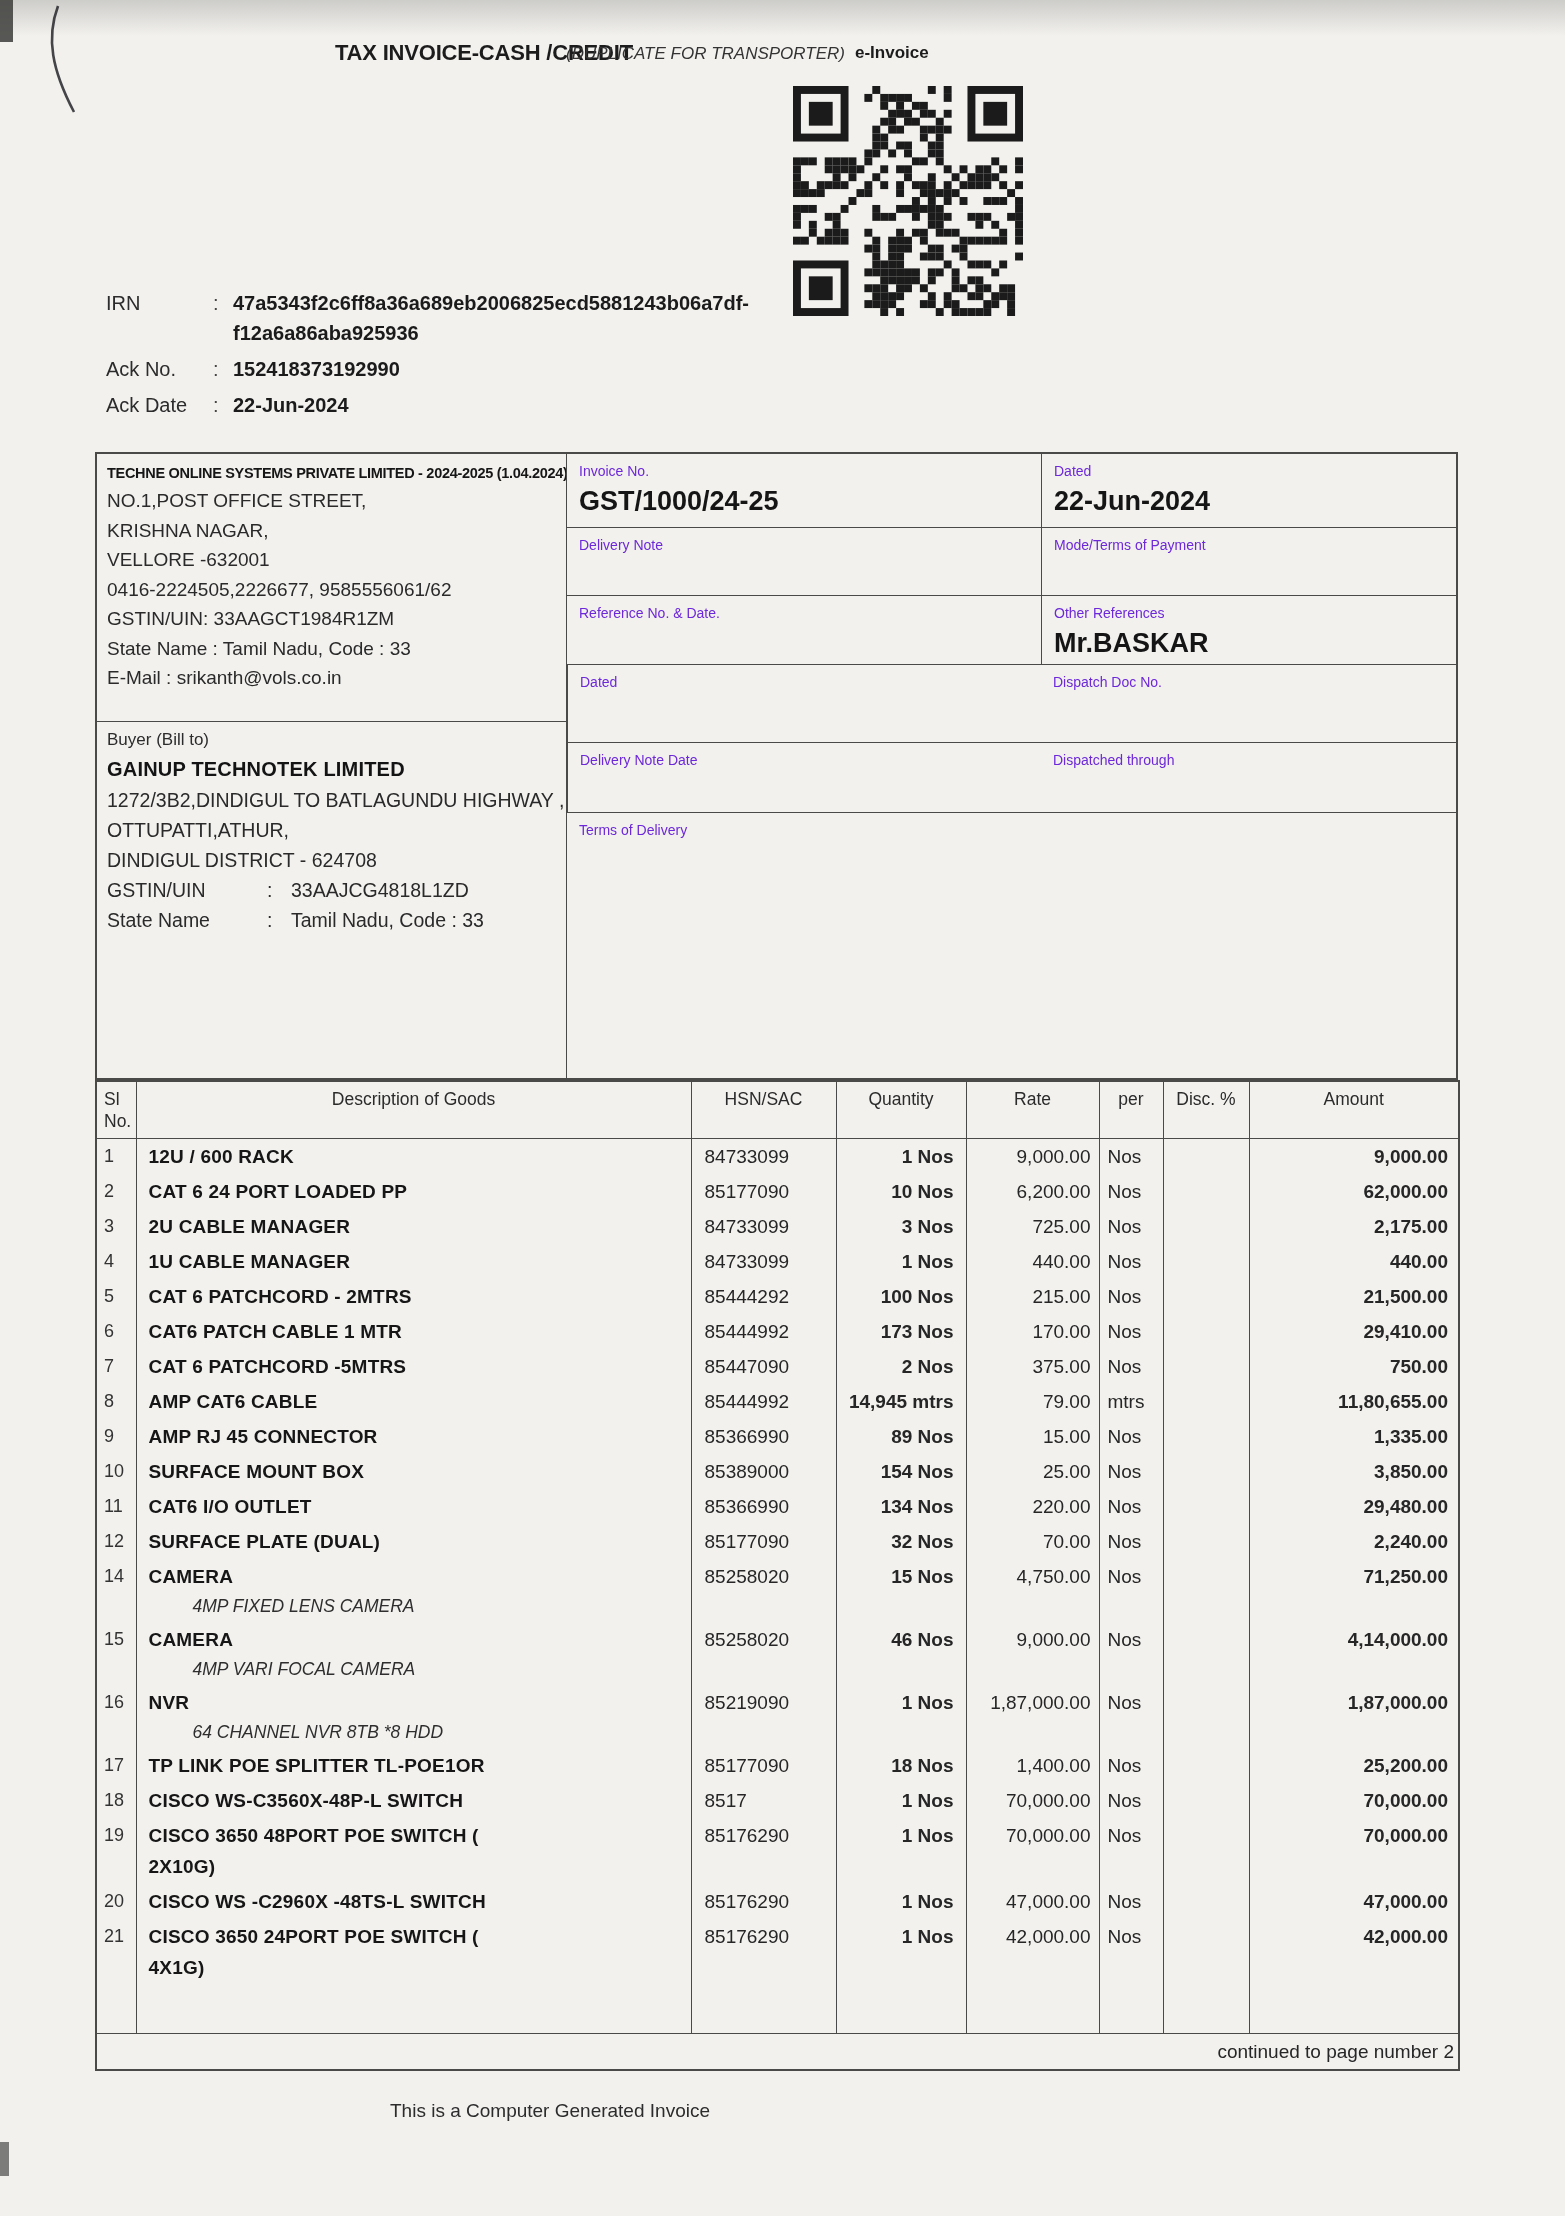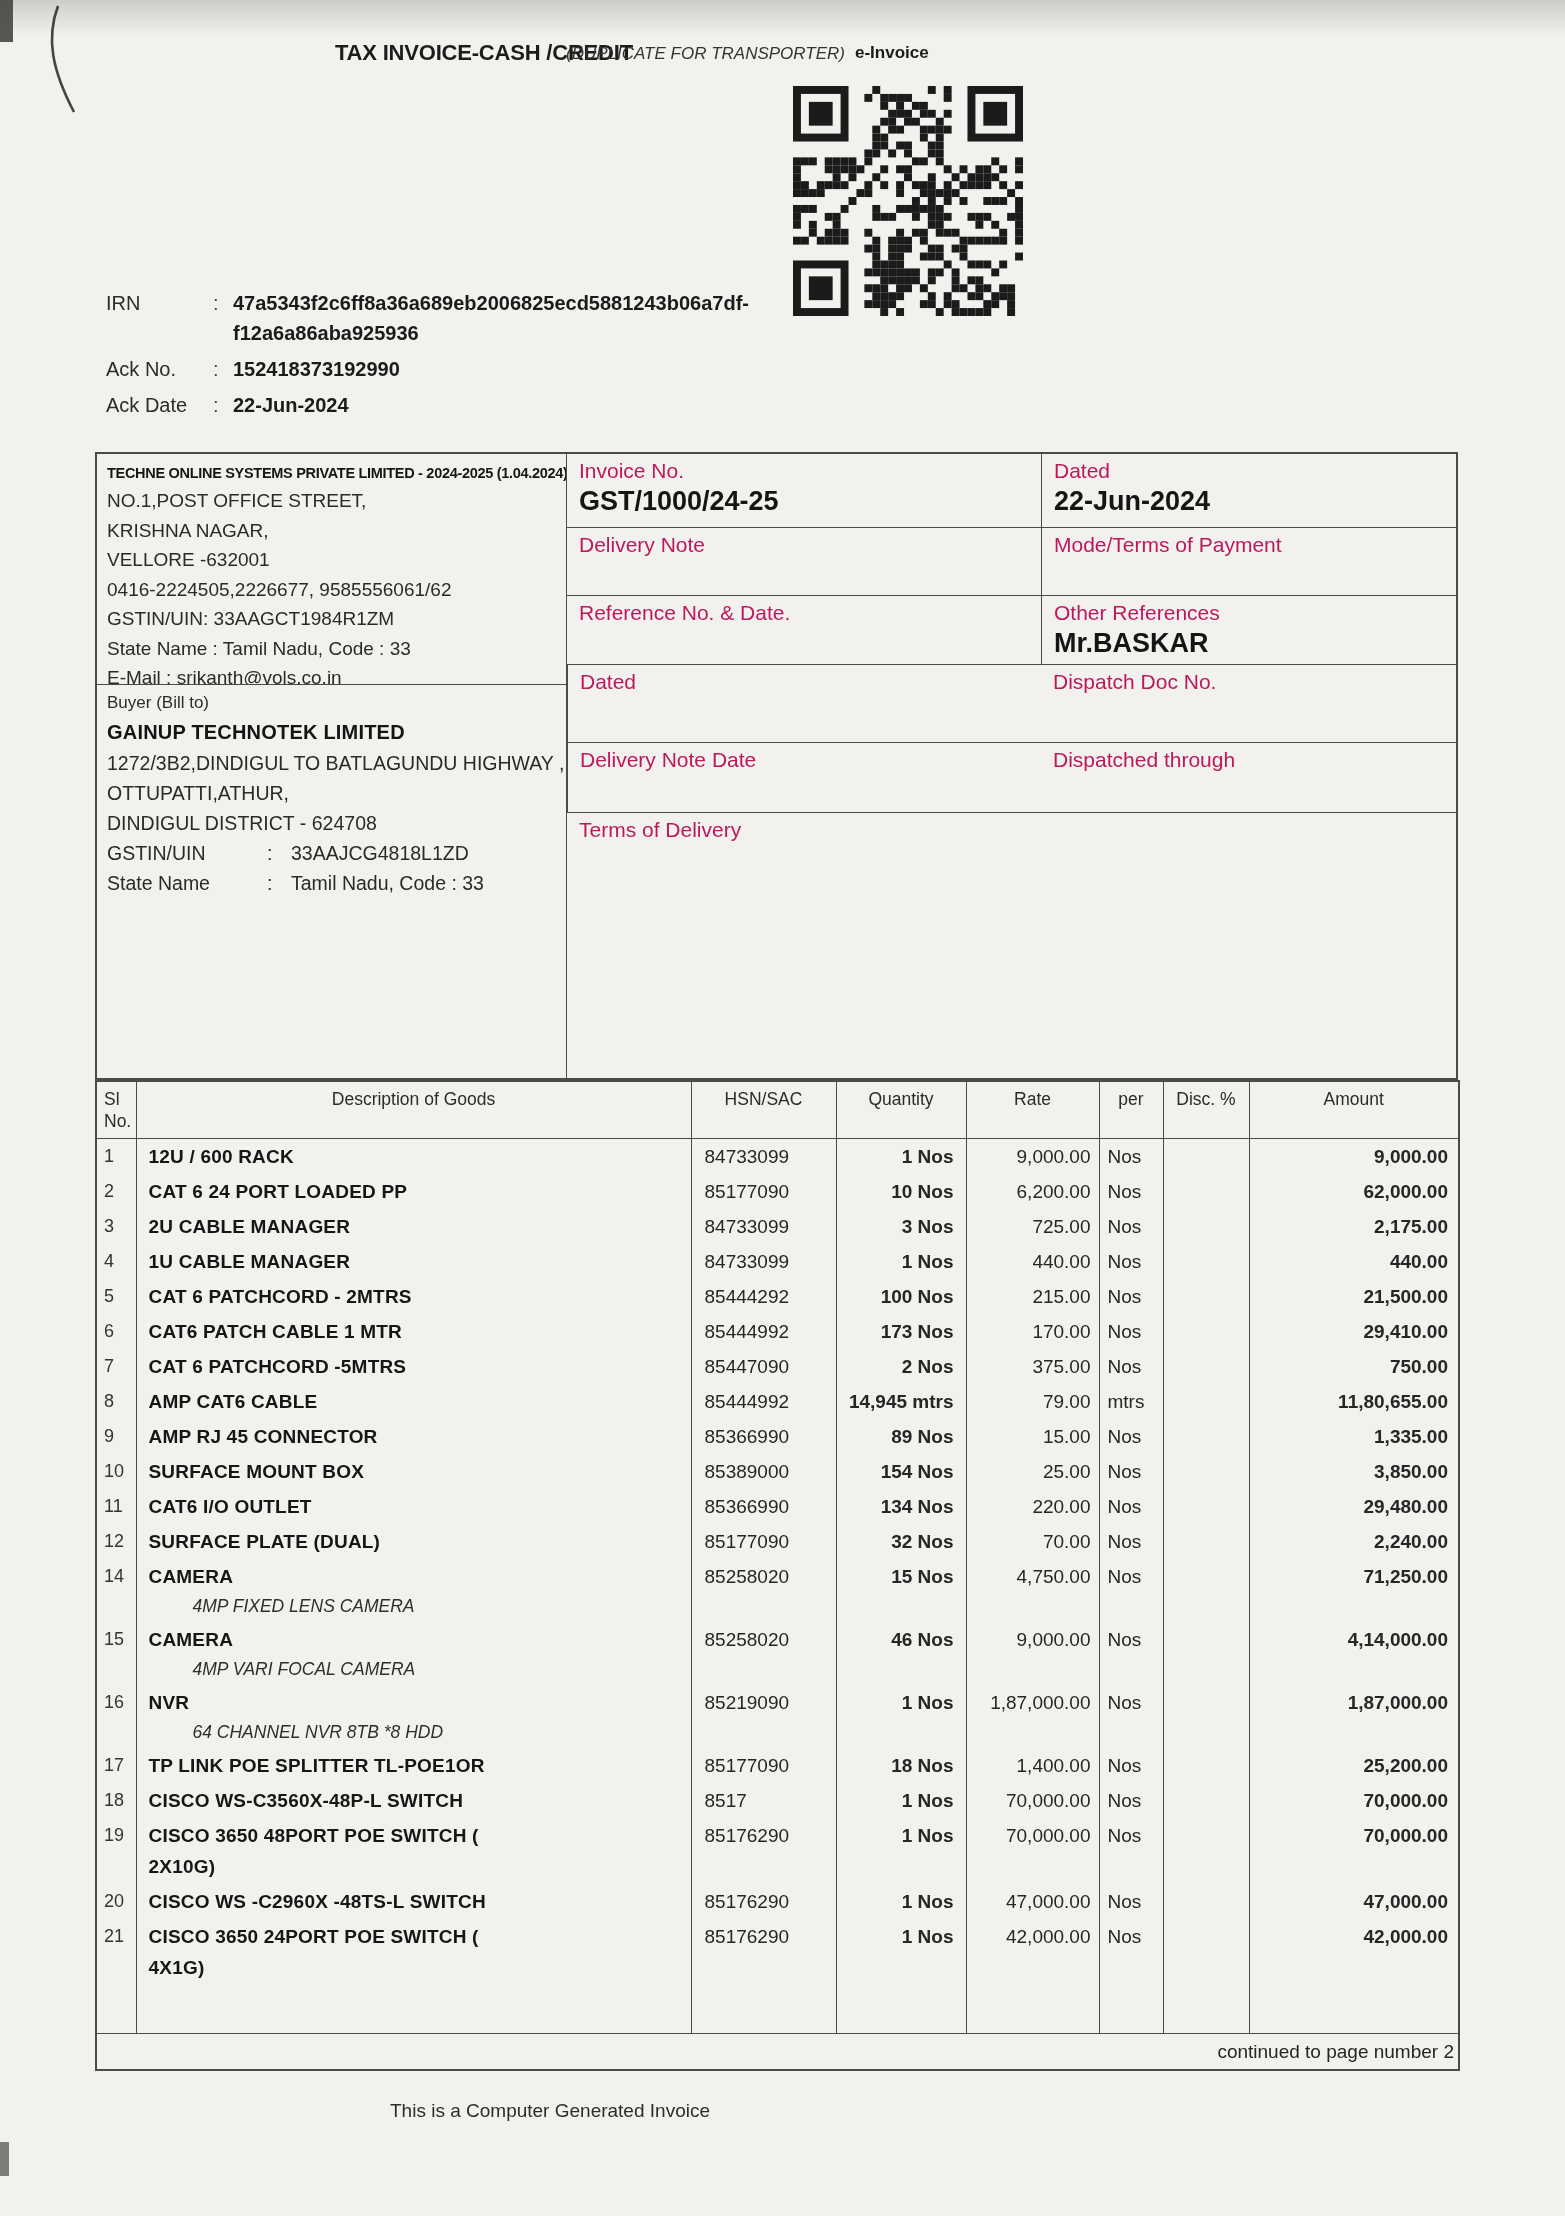--- a/index.html
+++ b/index.html
@@ -24,39 +24,39 @@
   
   .ack{position:absolute;left:106px;top:288px;font-size:20px;color:#2c2c2c;}
   .ack-row{display:flex;align-items:flex-start;line-height:30px;margin-bottom:6px;}
   .ack-label{width:107px;}
   .ack-colon{width:20px;color:#444;}
   .ack-val{font-weight:700;color:#1b1b1b;max-width:580px;}
 
   
   .main-box{position:absolute;left:95px;top:452px;width:1363px;height:628px;border:2px solid #4a4a48;box-sizing:border-box;}
   .left-col{position:absolute;left:0;top:0;width:470px;height:100%;border-right:1.5px solid #4a4a48;box-sizing:border-box;overflow:hidden;}
-  .seller{height:231px;border-bottom:1.5px solid #4a4a48;box-sizing:border-box;padding:6px 8px 0 10px;overflow:hidden;}
+  .seller{height:268px;border-bottom:1.5px solid #4a4a48;box-sizing:border-box;padding:6px 8px 0 10px;overflow:hidden;}
   .seller-name{font-size:14.5px;font-weight:700;letter-spacing:-.3px;line-height:26px;white-space:nowrap;color:#161616;}
   .seller-line{font-size:19px;line-height:29.5px;color:#2a2a2a;white-space:nowrap;}
   .buyer{padding:4px 8px 0 10px;}
   .buyer-label{font-size:17px;line-height:27px;color:#2c2c2c;}
   .buyer-name{font-size:20px;font-weight:700;line-height:32px;color:#141414;letter-spacing:.2px;}
   .buyer-line{font-size:19.5px;line-height:30px;color:#2a2a2a;white-space:nowrap;}
   .buyer-kv{display:flex;font-size:19.5px;line-height:30px;color:#2a2a2a;}
   .buyer-k{width:160px;}
   .buyer-colon{width:24px;}
 
   .meta{position:absolute;left:470px;top:0;right:0;bottom:0;display:grid;
     grid-template-columns:474px 1fr;
     grid-template-rows:73px 68px 69px 78px 70px 70px 1fr;}
   .meta-cell{padding:5px 12px;box-sizing:border-box;overflow:hidden;}
   .meta-cell.col2{border-left:1.5px solid #4a4a48;}
   .meta-cell.rt{border-top:1.5px solid #4a4a48;}
   .meta-full{grid-column:1 / -1;border-top:1.5px solid #4a4a48;}
-  .meta-label{font-size:21px;line-height:24px;color:#be185d;}
+  .meta-label{font-size:14px;line-height:24px;color:#6d28d9;}
   .meta-value{font-size:27px;font-weight:700;line-height:26px;margin-top:5px;color:#151515;}
 
   
   .items{position:absolute;left:95px;top:1080px;width:1363px;border-collapse:collapse;table-layout:fixed;
     border:2px solid #4a4a48;}
   .items th,.items td{border-left:1.5px solid #4a4a48;box-sizing:border-box;}
   .items th:first-child,.items td:first-child{border-left:none;}
   .items thead th{border-bottom:1.5px solid #4a4a48;font-size:17.5px;font-weight:400;color:#2b2b2b;
     padding:6px 2px;vertical-align:top;text-align:center;line-height:22px;}
   .items thead th.h-sl{text-align:left;padding-left:7px;}

